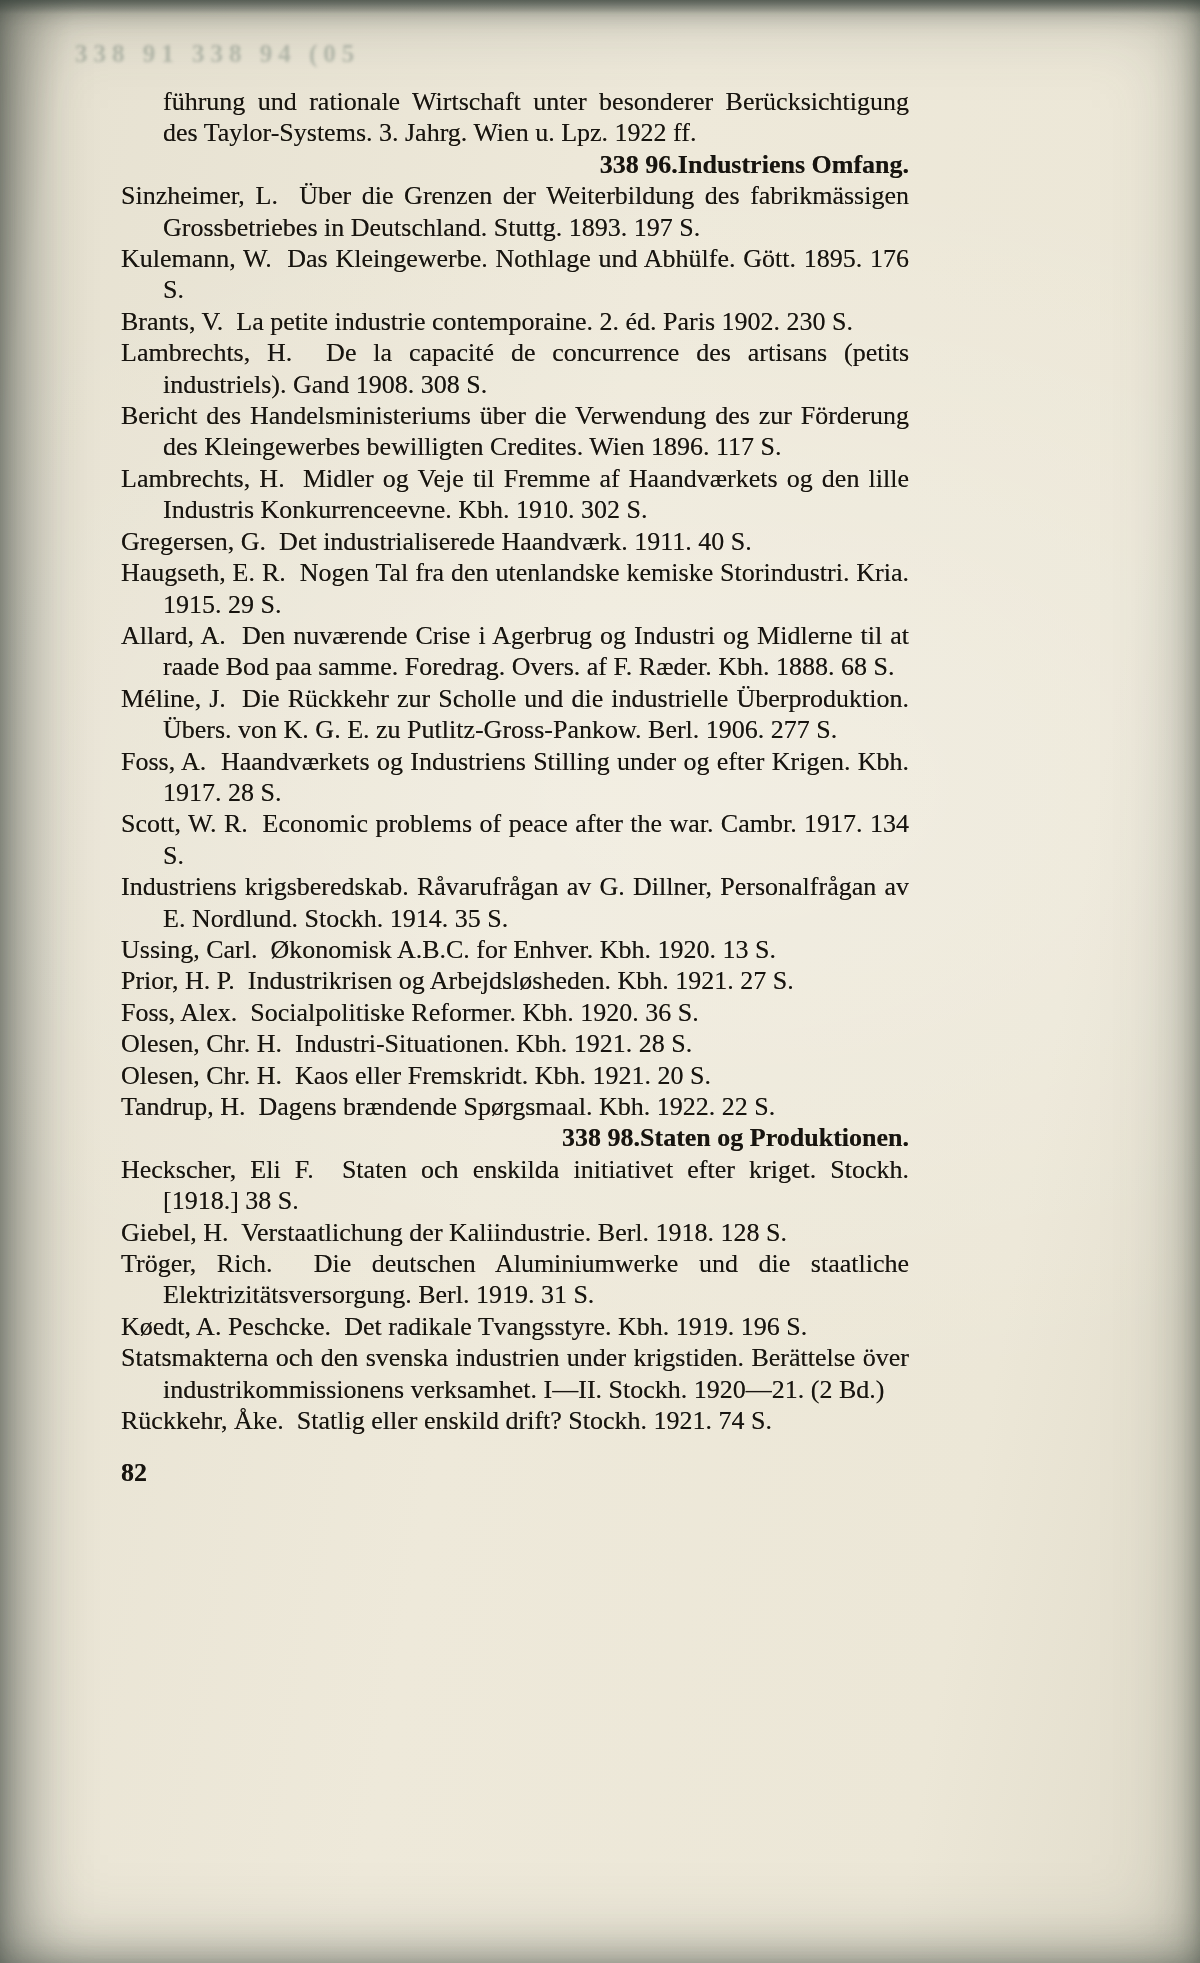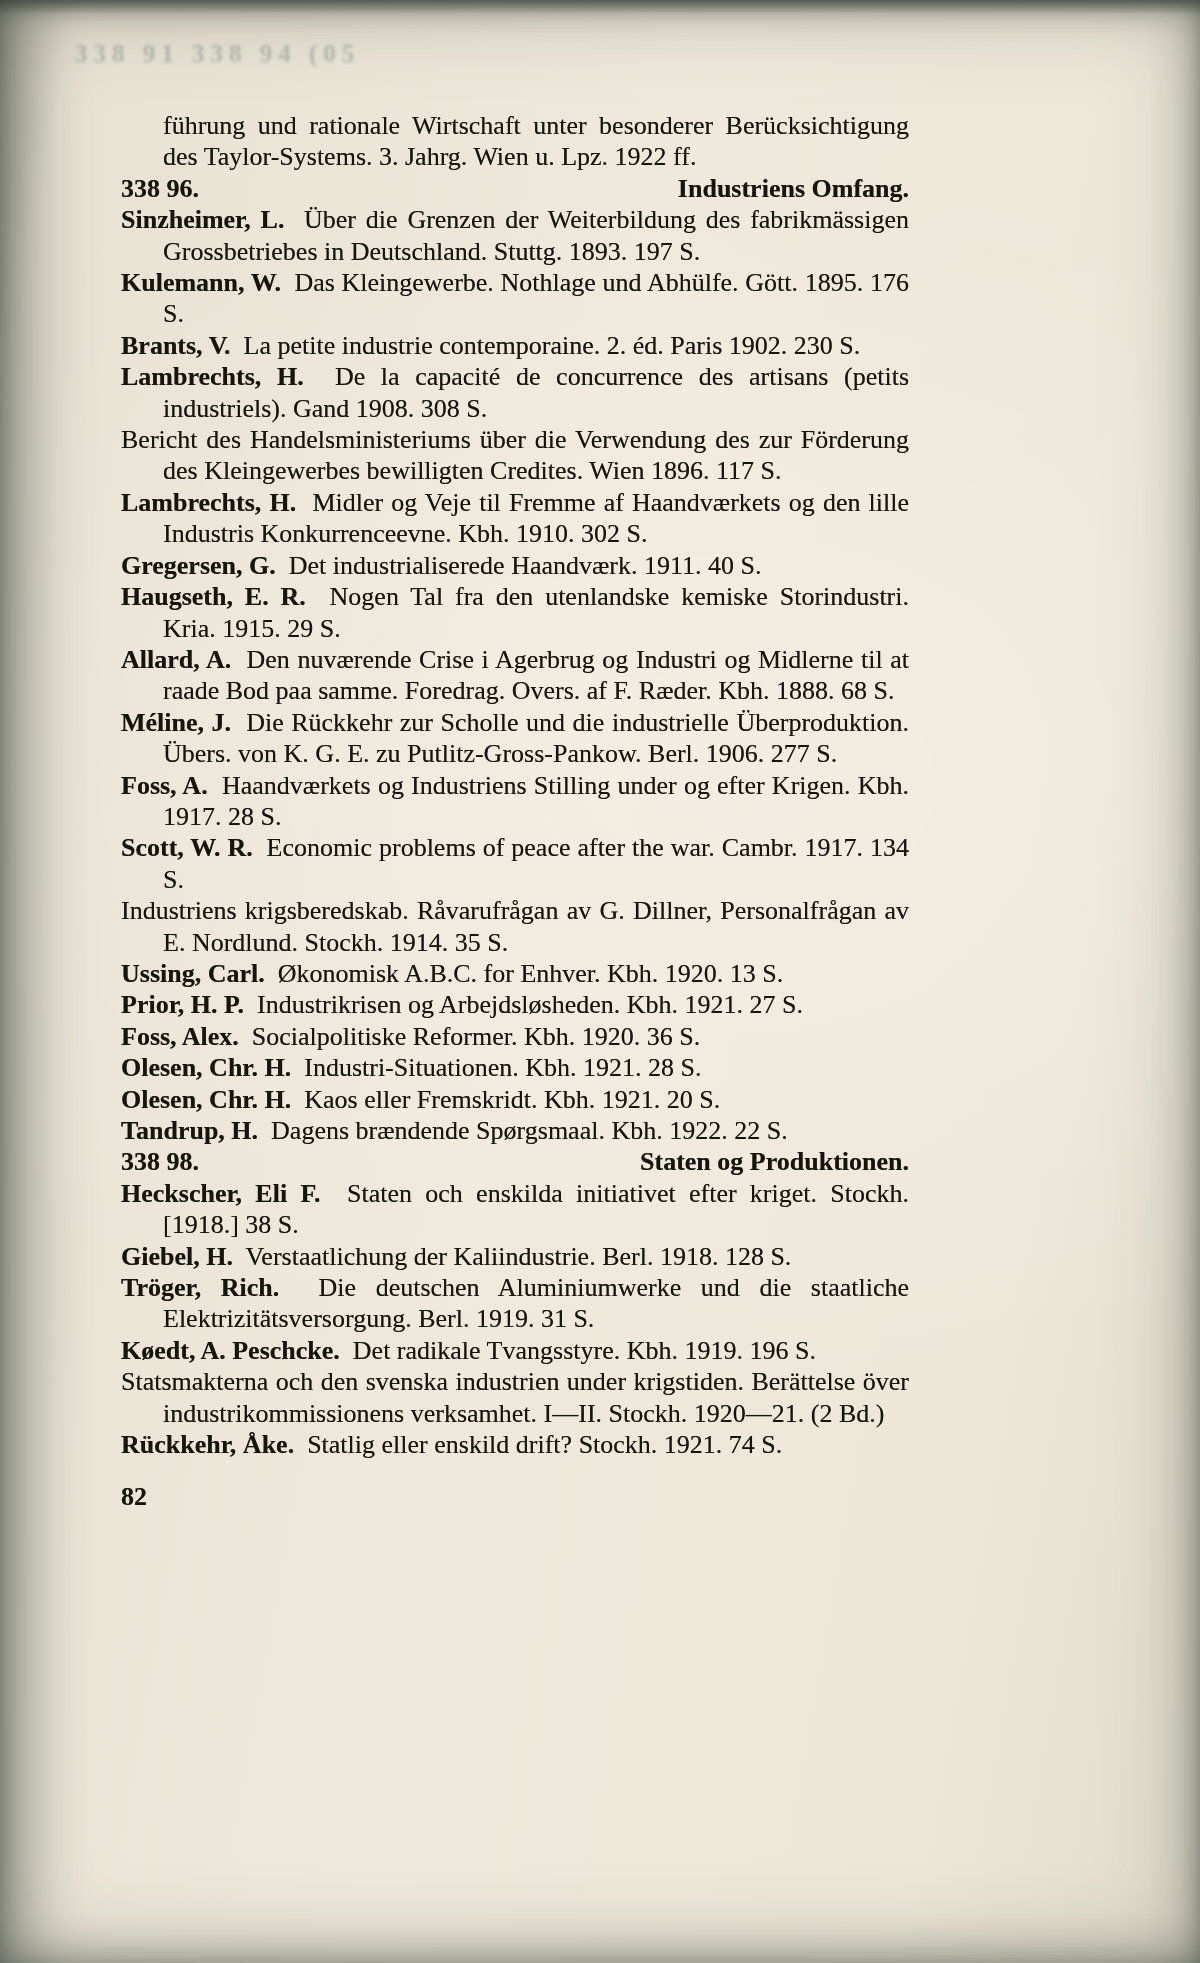--- a/index.html
+++ b/index.html
@@ -57,29 +57,28 @@
     text-align: justify;
     text-shadow: 0 0 0.5px rgba(20, 15, 5, 0.55);
   }
   p.entry {
     padding-left: 42px;
     text-indent: -42px;
   }
   p.continuation {
     padding-left: 42px;
     text-indent: 0;
-    margin-top: 24px;
   }
   p.section {
     display: flex;
-    justify-content: space-between;
+    justify-content: flex-end;
     font-weight: bold;
   }
   .author {
-    font-weight: bold;
+    font-weight: normal;
   }
   .section .code { font-weight: bold; }
   .section .title { font-weight: bold; font-family: Liberation Serif, serif; }
   .pageno {
     text-align: center;
     margin-top: 21px !important;
     font-size: 26px;
     font-weight: bold;
   }
 </style>

